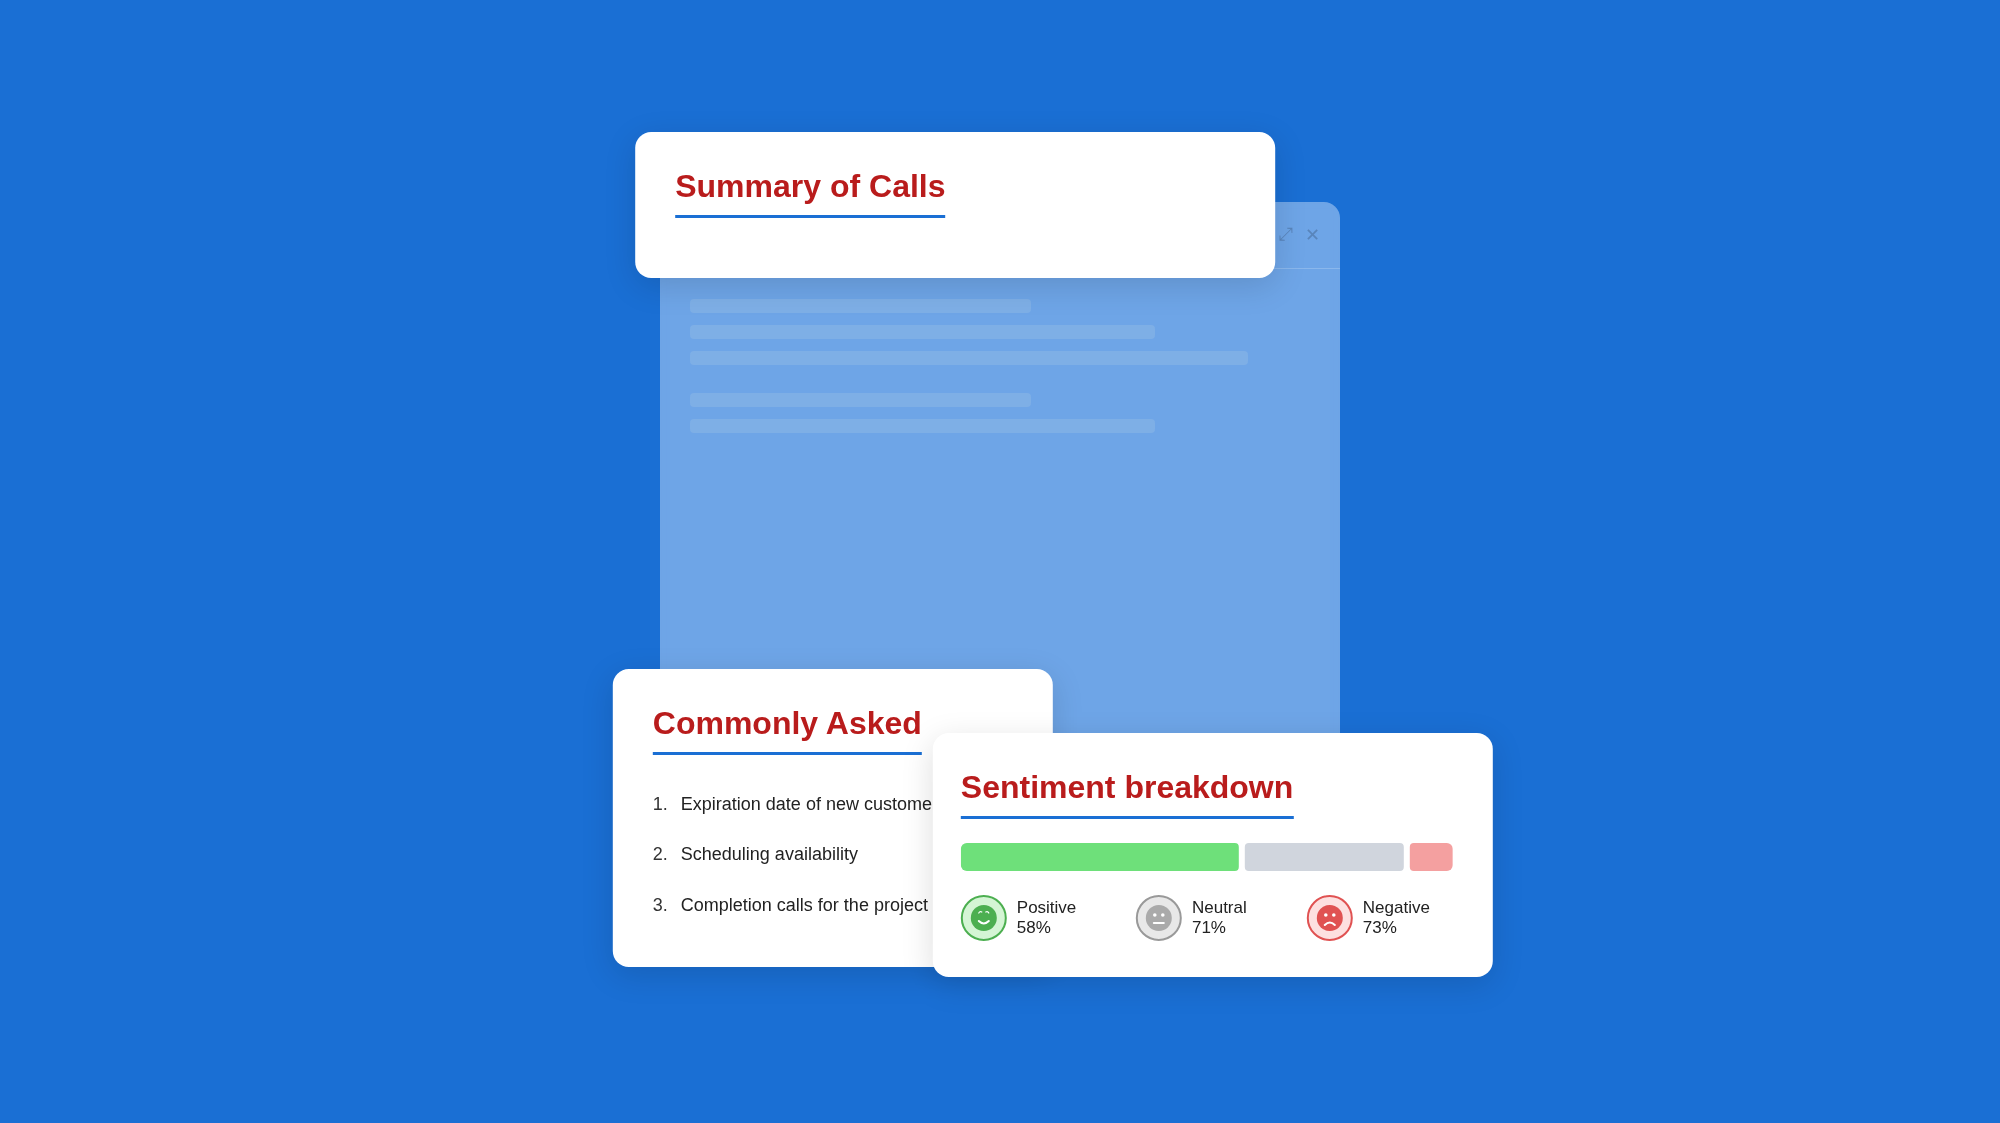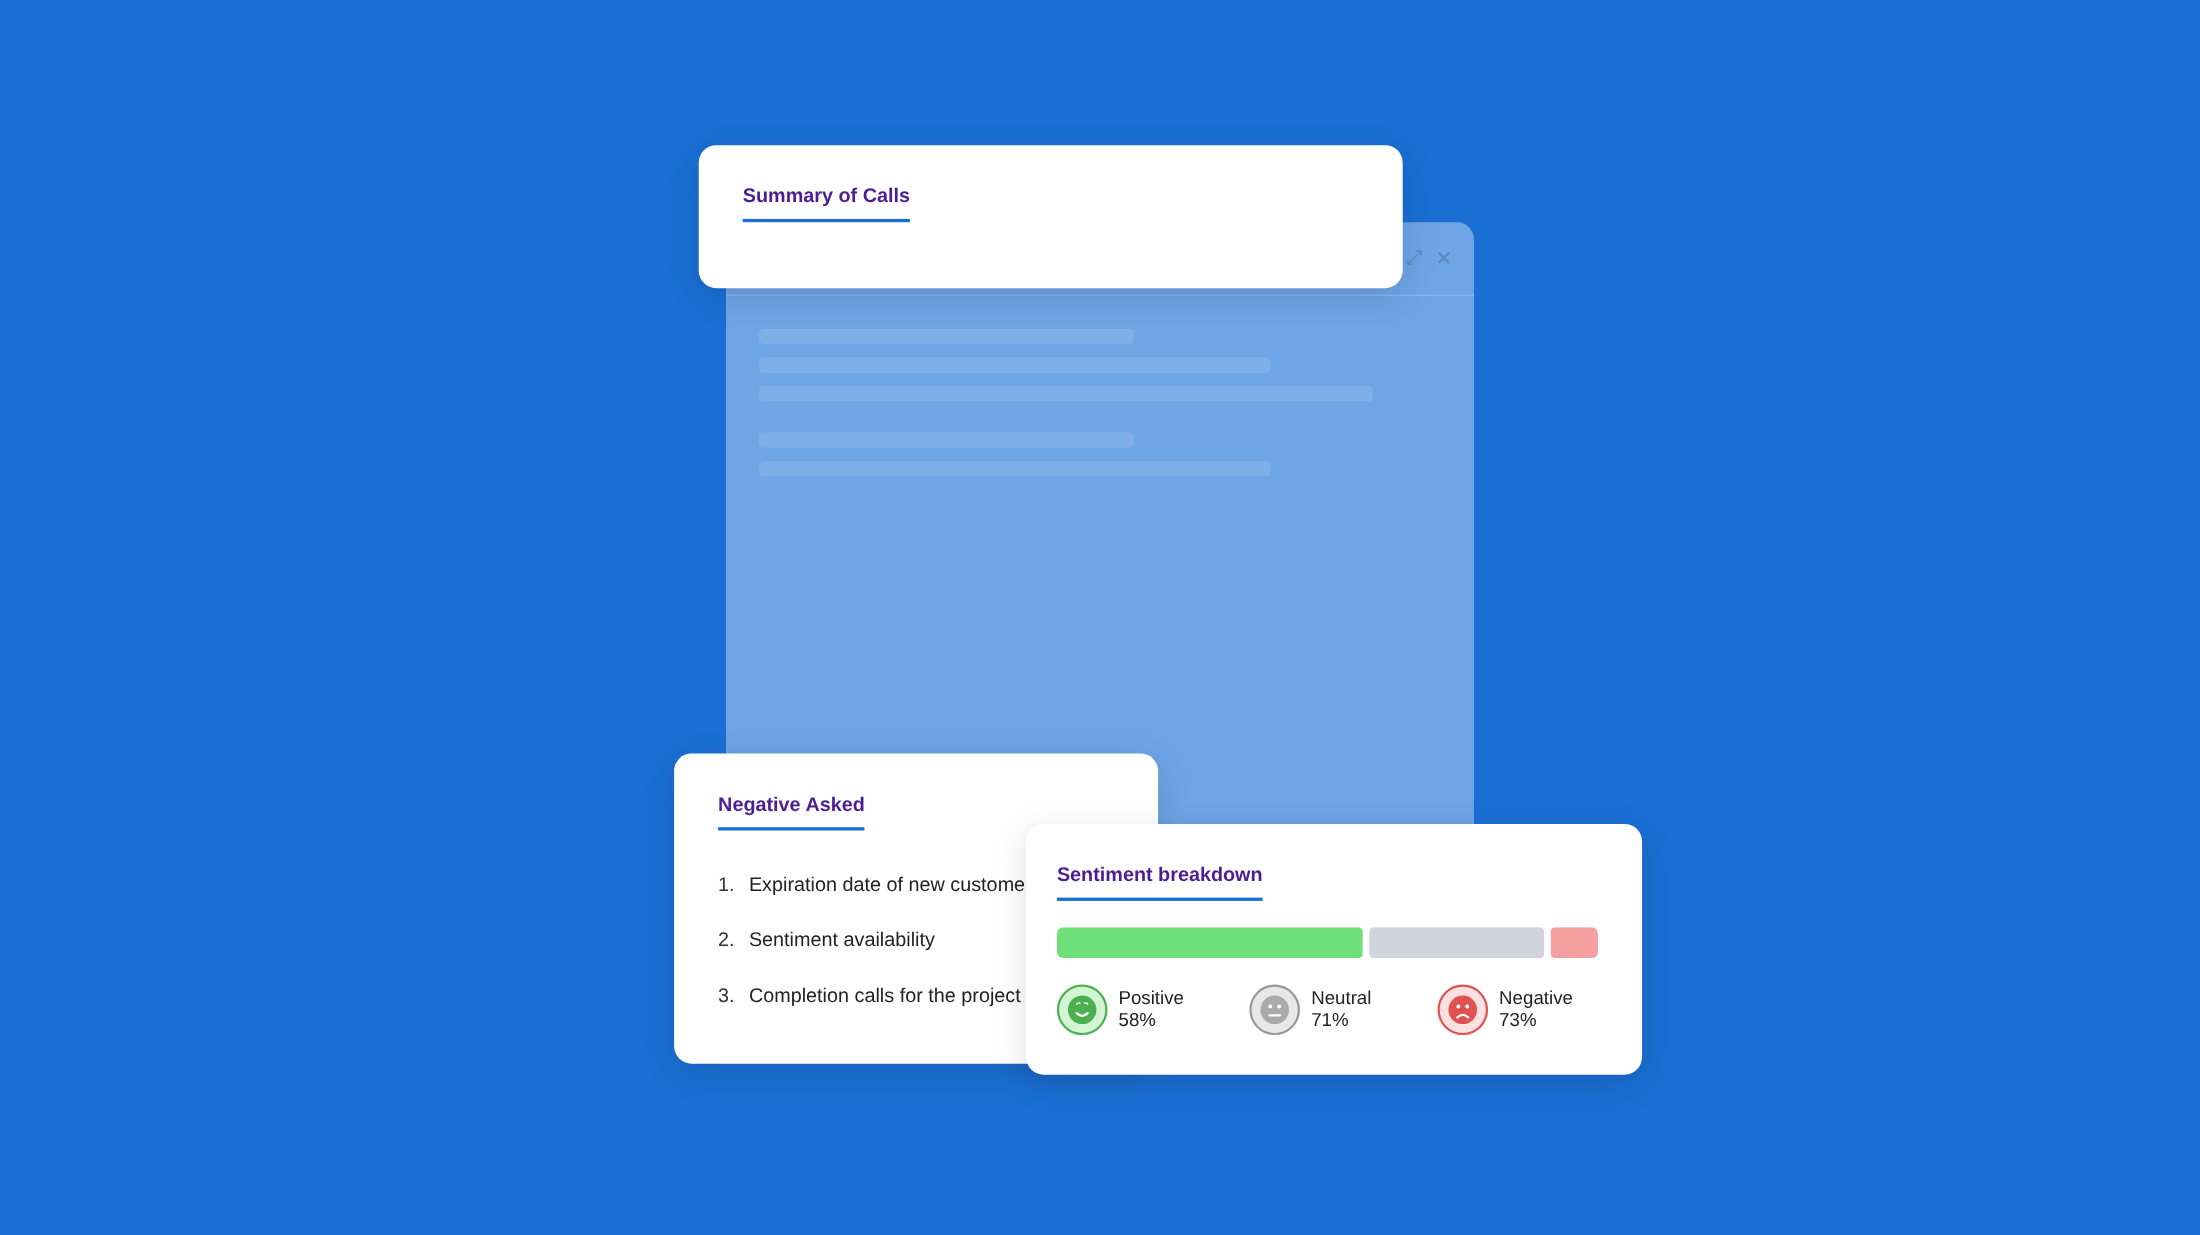--- a/index.html
+++ b/index.html
@@ -108,23 +108,23 @@
     
     .card {
       position: absolute;
       background: #fff;
       border-radius: 16px;
       padding: 36px 40px;
       box-shadow: 0 8px 32px rgba(0,0,0,0.13);
     }
 
     .card-title {
-      font-size: 18px;
+      font-size: 32px;
       font-weight: 700;
-      color: #4c1d95;
+      color: #b91c1c;
       padding-bottom: 10px;
       border-bottom: 3px solid #1a6fd4;
       display: inline-block;
       margin-bottom: 24px;
     }
 
     .card-body {
       font-size: 18px;
       line-height: 1.7;
       color: #222;
@@ -280,30 +280,30 @@
     </div>
   </div>
 
   <div class="cards-layer">
 
     <div class="card card-summary">
       <div class="card-title">Summary of Calls</div>
     </div>
 
     <div class="card card-commonly">
-      <div class="card-title">Negative Asked</div>
+      <div class="card-title">Commonly Asked</div>
       <div class="card-body">
         <ol>
           <li>
             <span class="num">1.</span>
             <span>Expiration date of new customer promo</span>
           </li>
           <li>
             <span class="num">2.</span>
-            <span>Sentiment availability</span>
+            <span>Scheduling availability</span>
           </li>
           <li>
             <span class="num">3.</span>
             <span>Completion calls for the project</span>
           </li>
         </ol>
       </div>
     </div>
 
     <div class="card card-sentiment">

